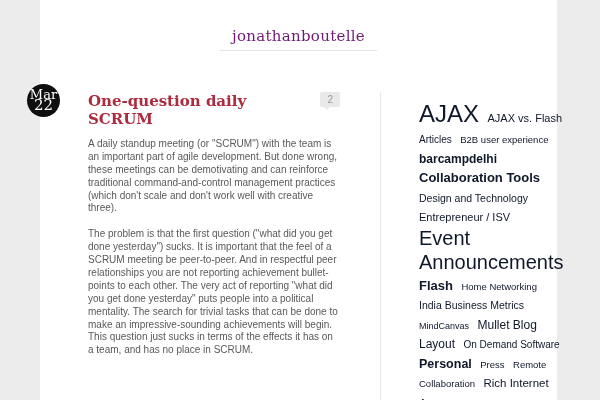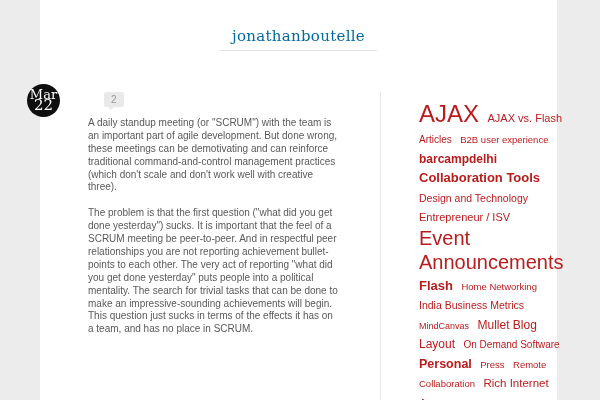--- a/index.html
+++ b/index.html
@@ -19,21 +19,21 @@
   
   .site-header {
     text-align: center;
     padding-top: 27px;
   }
   .site-title {
     display: inline-block;
     font-family: "DejaVu Serif", serif;
     font-size: 15px;
     font-weight: normal;
-    color: #0369a1;
+    color: #701a75;
     letter-spacing: 0.3px;
     margin: 0;
     padding: 0 12px 5px 12px;
     border-bottom: 1px solid #e2e2e2;
     cursor: pointer;
   }
   
   .date-badge {
     position: absolute;
     left: 27px; top: 84px;
@@ -93,39 +93,40 @@
   .para { margin: 0 0 13px 0; white-space: pre-line; }
   
   .sidebar {
     flex: 1;
     margin-left: 40px;
     border-left: 1px solid #e8e8e8;
     padding: 7px 4px 0 38px;
   }
   .tag-cloud { line-height: 1.22; }
   .tag {
-    color: #b91c1c;
+    color: #0f172a;
     text-decoration: none;
     margin-right: 4px;
     cursor: pointer;
   }
 </style>
 </head>
 <body>
 
 <div class="card">
 
   <div class="site-header">
     <h1 class="site-title">jonathanboutelle</h1>
   </div>
 
   <div class="content">
 
     <div class="main-col">
       <div class="post-title-row">
+        <h2 class="post-title">One-question daily SCRUM</h2>
         <span class="comment-badge">2</span>
       </div>
       <div class="post-body">
           <p class="para">A daily standup meeting (or "SCRUM") with the team is an important part of agile development. But done wrong, these meetings can be demotivating and can reinforce traditional command-and-control management practices (which don't scale and don't work well with creative three).</p>
           <p class="para">The problem is that the first question ("what did you get done yesterday") sucks. It is important that the feel of a SCRUM meeting be peer-to-peer. And in respectful peer relationships you are not reporting achievement bullet-points to each other. The very act of reporting "what did you get done yesterday" puts people into a political mentality. The search for trivial tasks that can be done to make an impressive-sounding achievements will begin. This question just sucks in terms of the effects it has on a team, and has no place in SCRUM.</p>
         </div>
     </div>
 
     <div class="sidebar">
       <div class="tag-cloud"><a class="tag" style="font-size: 24px;">AJAX</a> <a class="tag" style="font-size: 11px;">AJAX vs. Flash</a> <a class="tag" style="font-size: 10px;">Articles</a> <a class="tag" style="font-size: 9.5px;">B2B user experience</a> <a class="tag" style="font-size: 12px; font-weight: bold;">barcampdelhi</a> <a class="tag" style="font-size: 13px; font-weight: bold;">Collaboration Tools</a> <a class="tag" style="font-size: 10.5px;">Design and Technology</a> <a class="tag" style="font-size: 11px;">Entrepreneur / ISV</a> <a class="tag" style="font-size: 20px;">Event Announcements</a> <a class="tag" style="font-size: 13px; font-weight: bold;">Flash</a> <a class="tag" style="font-size: 9.5px;">Home Networking</a> <a class="tag" style="font-size: 10.5px;">India Business Metrics</a> <a class="tag" style="font-size: 9px;">MindCanvas</a> <a class="tag" style="font-size: 12px;">Mullet Blog Layout</a> <a class="tag" style="font-size: 10px;">On Demand Software</a> <a class="tag" style="font-size: 12.5px; font-weight: bold;">Personal</a> <a class="tag" style="font-size: 9.5px;">Press</a> <a class="tag" style="font-size: 9.5px;">Remote Collaboration</a> <a class="tag" style="font-size: 11.5px;">Rich Internet Apps</a> <a class="tag" style="font-size: 9px;">Ruby / Rails</a>        </div>

